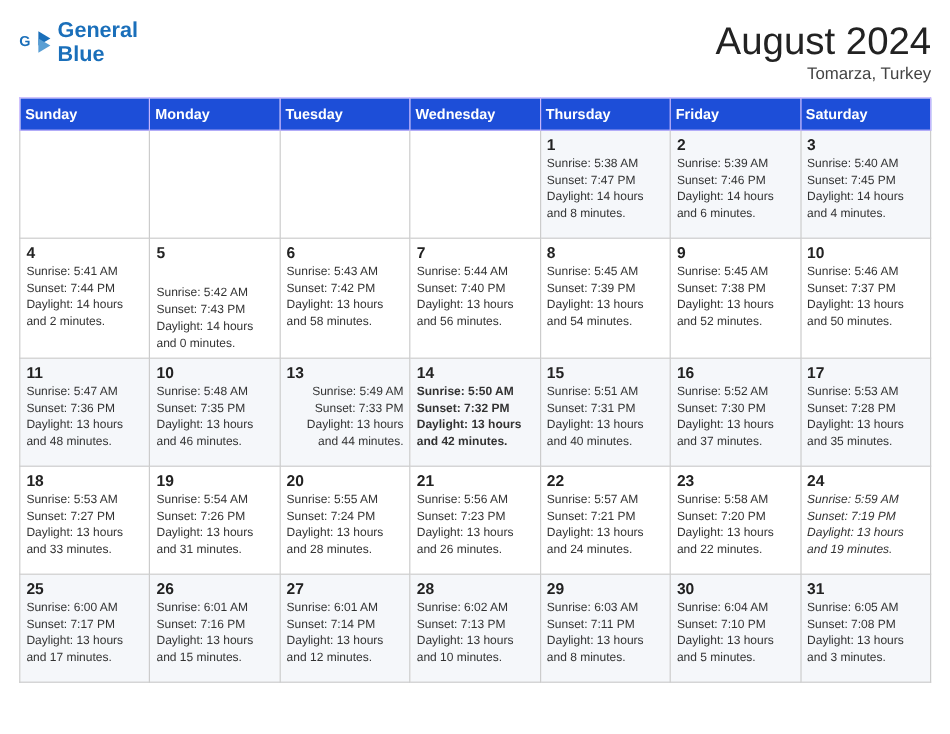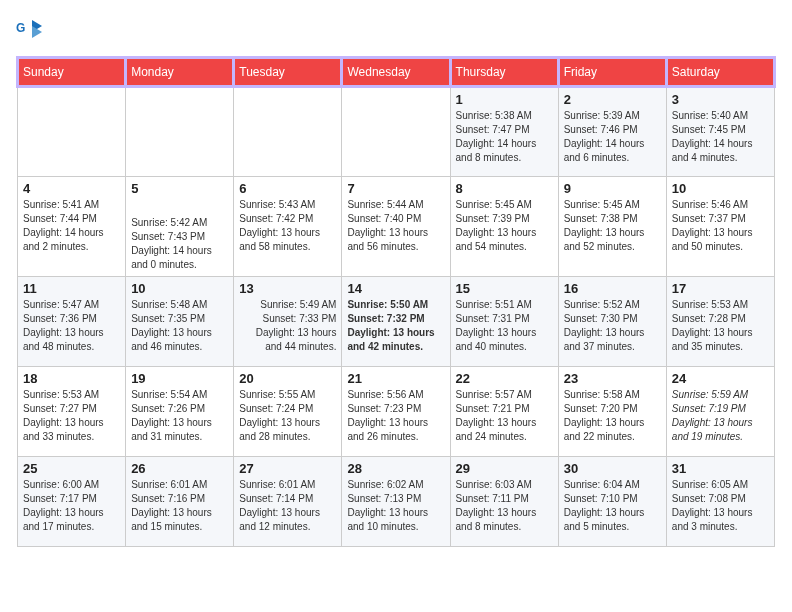--- a/index.html
+++ b/index.html
@@ -45,27 +45,27 @@
     .location {
       font-size: 14px;
       color: #444;
     }
     table {
       width: 100%;
       border-collapse: collapse;
       table-layout: fixed;
     }
     thead th {
-      background: #ef4444;
+      background: #1d4ed8;
       color: #fff;
       font-size: 12px;
-      font-weight: normal;
+      font-weight: bold;
       padding: 6px 4px;
       text-align: left;
-      border: 3px solid #c4b5fd;
+      border: 1px solid #c4b5fd;
     }
     tbody td {
       border: 1px solid #ccc;
       vertical-align: top;
       padding: 4px 5px;
       font-size: 10.5px;
       color: #222;
       background: #fff;
       height: 90px;
     }
@@ -90,20 +90,28 @@
 </head>
 <body>
 
 <div class="header">
   <div class="logo">
     <svg class="logo-icon" viewBox="0 0 28 28">
       <text y="16" font-size="12" font-weight="bold" fill="#1a6fba" font-family="Arial">G</text>
       <polygon points="16,4 26,10 16,16" fill="#1a6fba"></polygon>
       <polygon points="16,10 26,16 16,22" fill="#5a9fd4"></polygon>
     </svg>
+    <div class="logo-text">
+      <div><span>General</span></div>
+      <div><span>Blue</span></div>
+    </div>
+  </div>
+  <div class="title-block">
+    <div class="month-year">August 2024</div>
+    <div class="location">Tomarza, Turkey</div>
   </div>
 </div>
 
 <table>
   <thead>
     <tr>
         <th>Sunday</th>
         <th>Monday</th>
         <th>Tuesday</th>
         <th>Wednesday</th>

